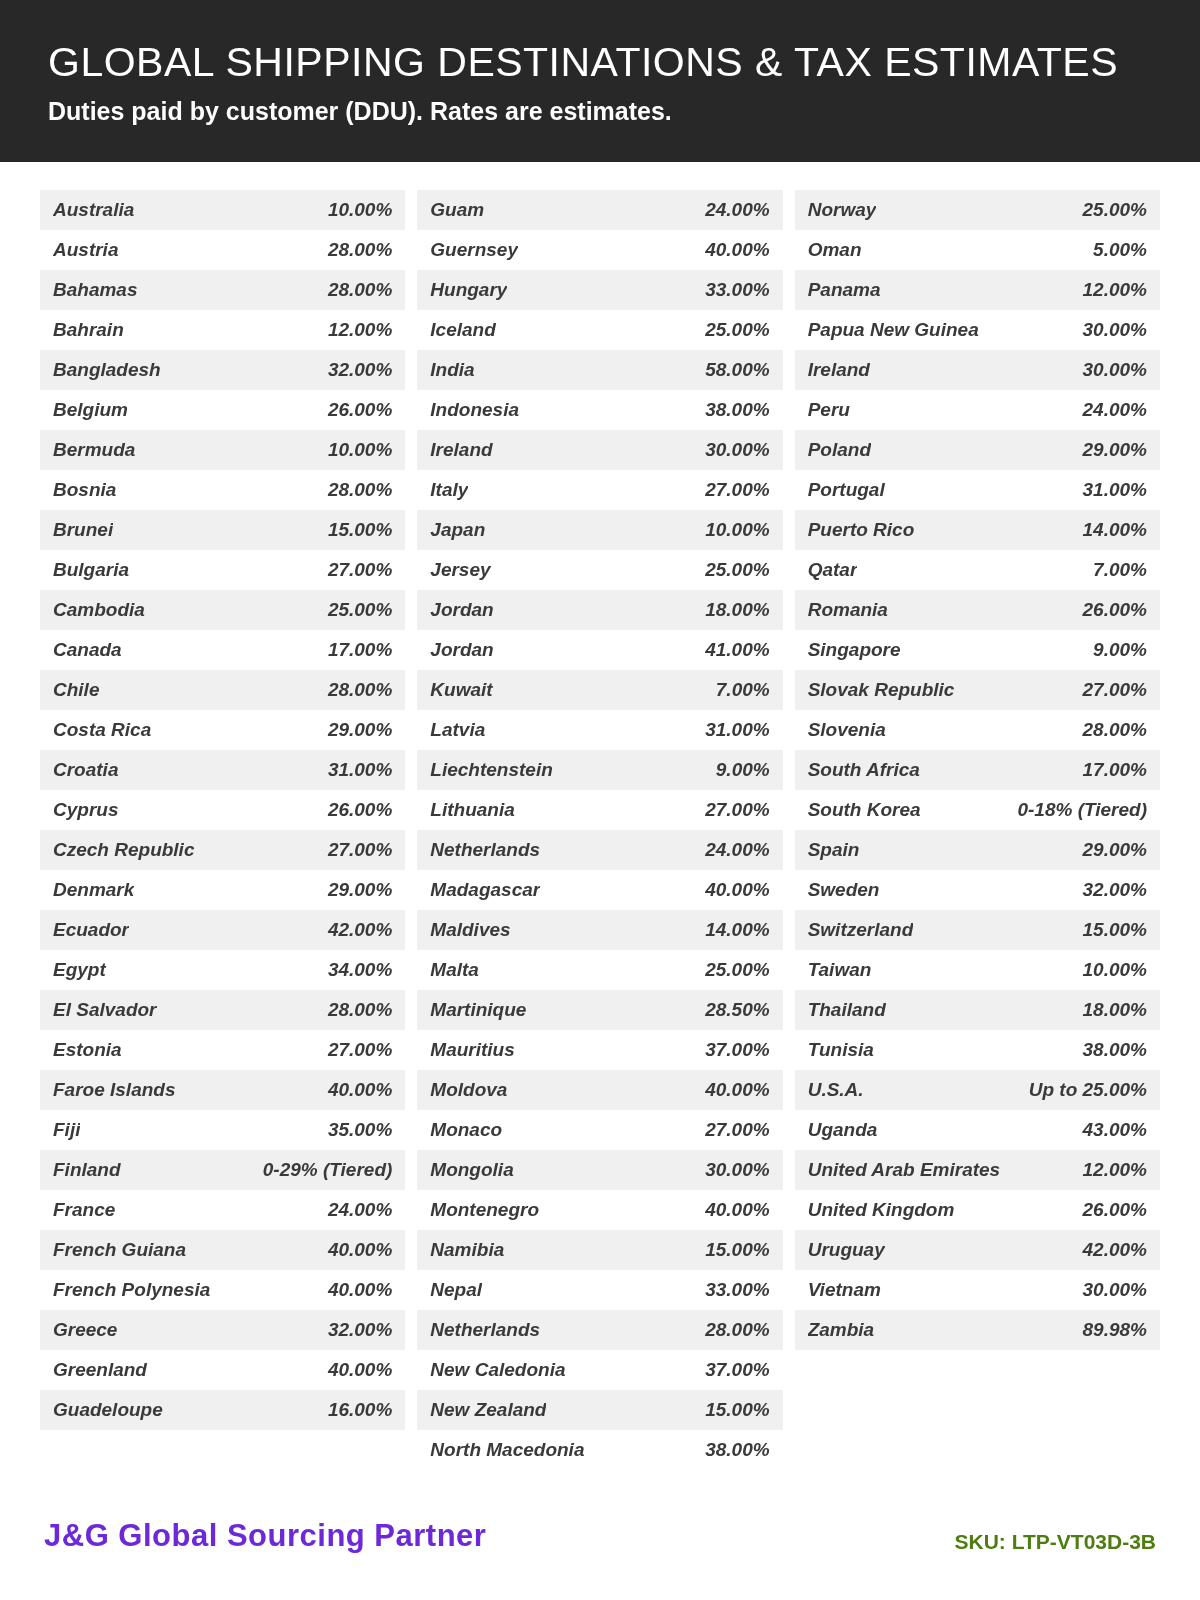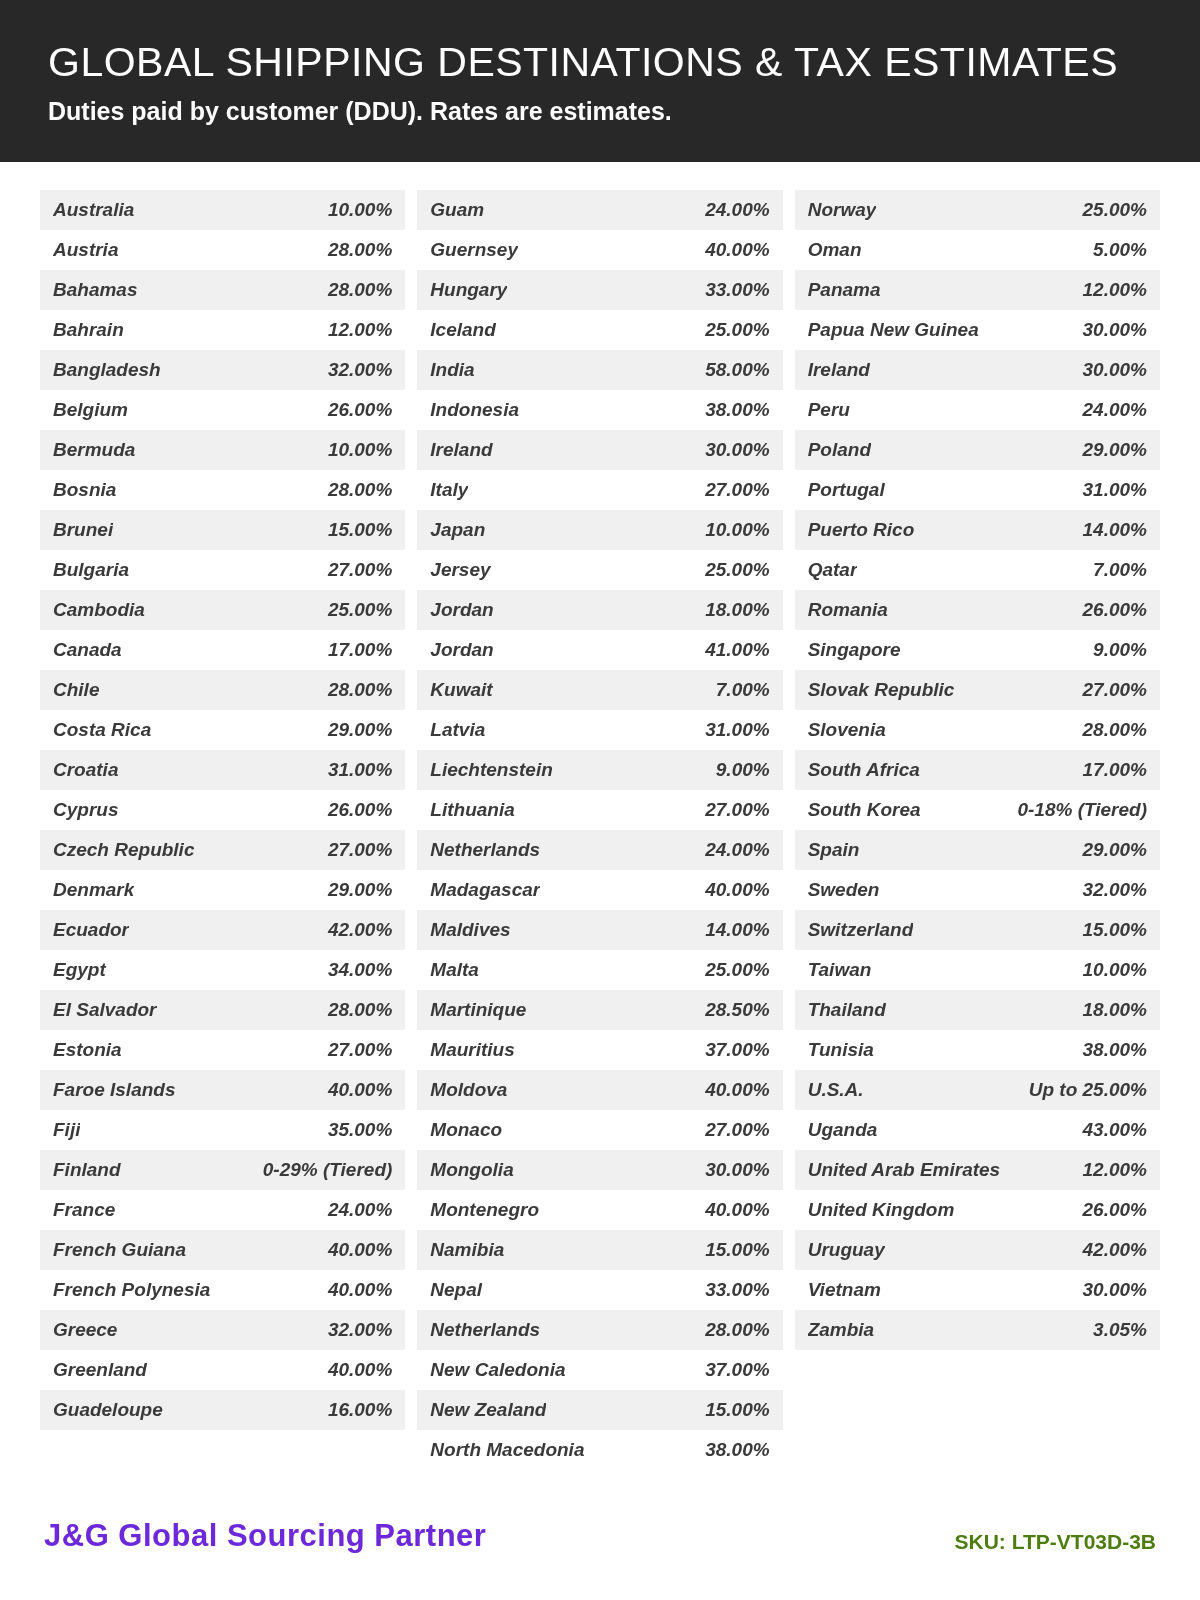--- a/index.html
+++ b/index.html
@@ -443,21 +443,21 @@
       <div class="row">
         <span class="country">Uruguay</span>
         <span class="rate">42.00%</span>
       </div>
       <div class="row">
         <span class="country">Vietnam</span>
         <span class="rate">30.00%</span>
       </div>
       <div class="row">
         <span class="country">Zambia</span>
-        <span class="rate">3.05%</span>
+        <span class="rate">89.98%</span>
       </div>
     </div>
 </div>
 
 <div class="footer">
   <div class="brand">J&amp;G Global Sourcing Partner</div>
   <div class="sku">SKU: LTP-VT03D-3B</div>
 </div>
 
 </body></html>

